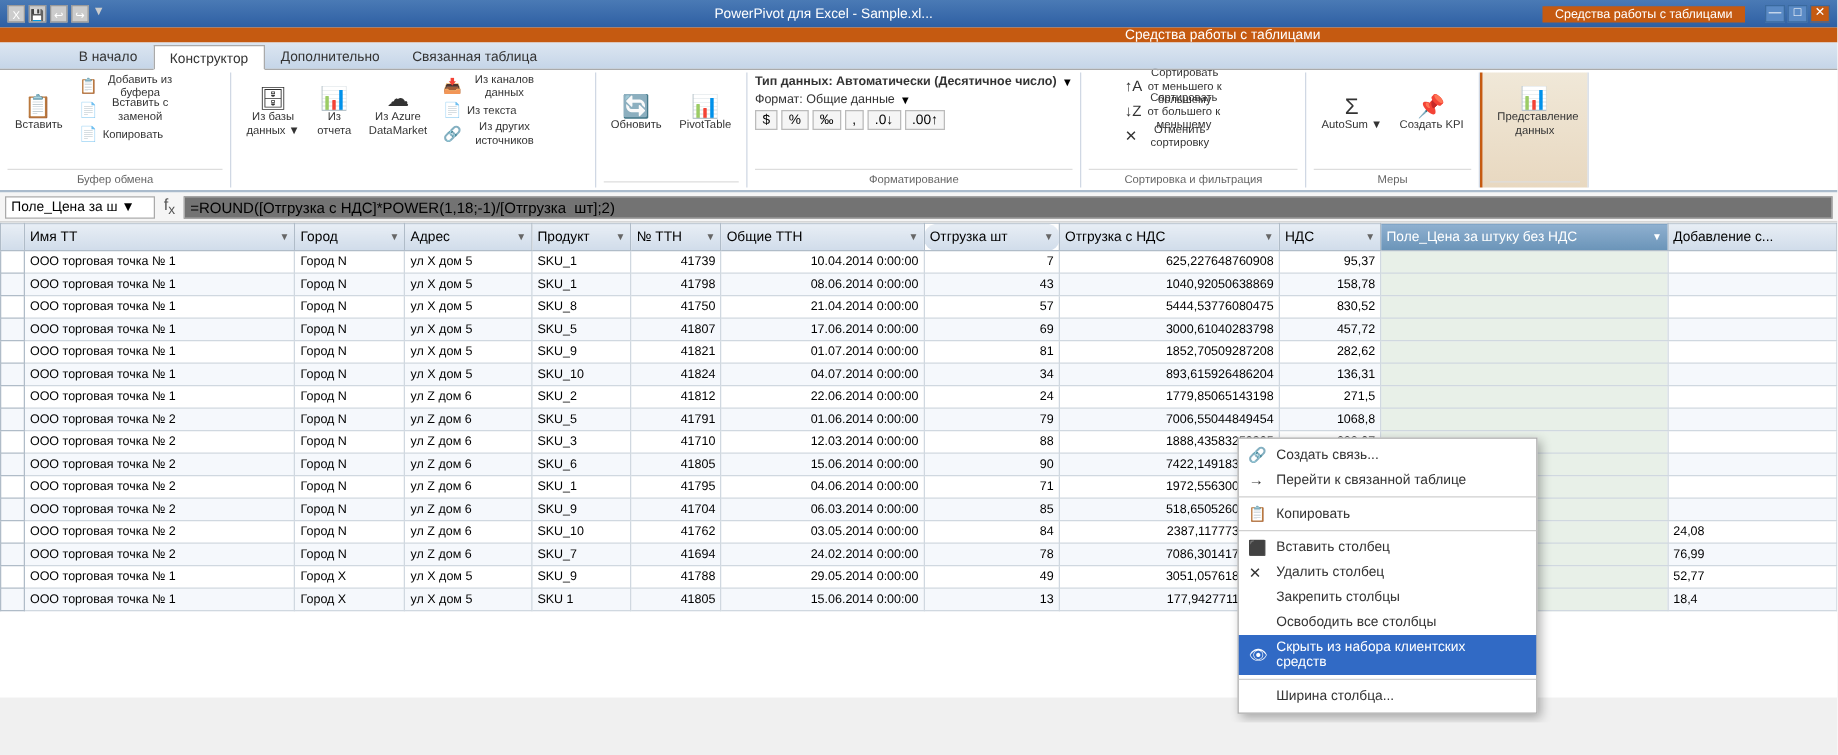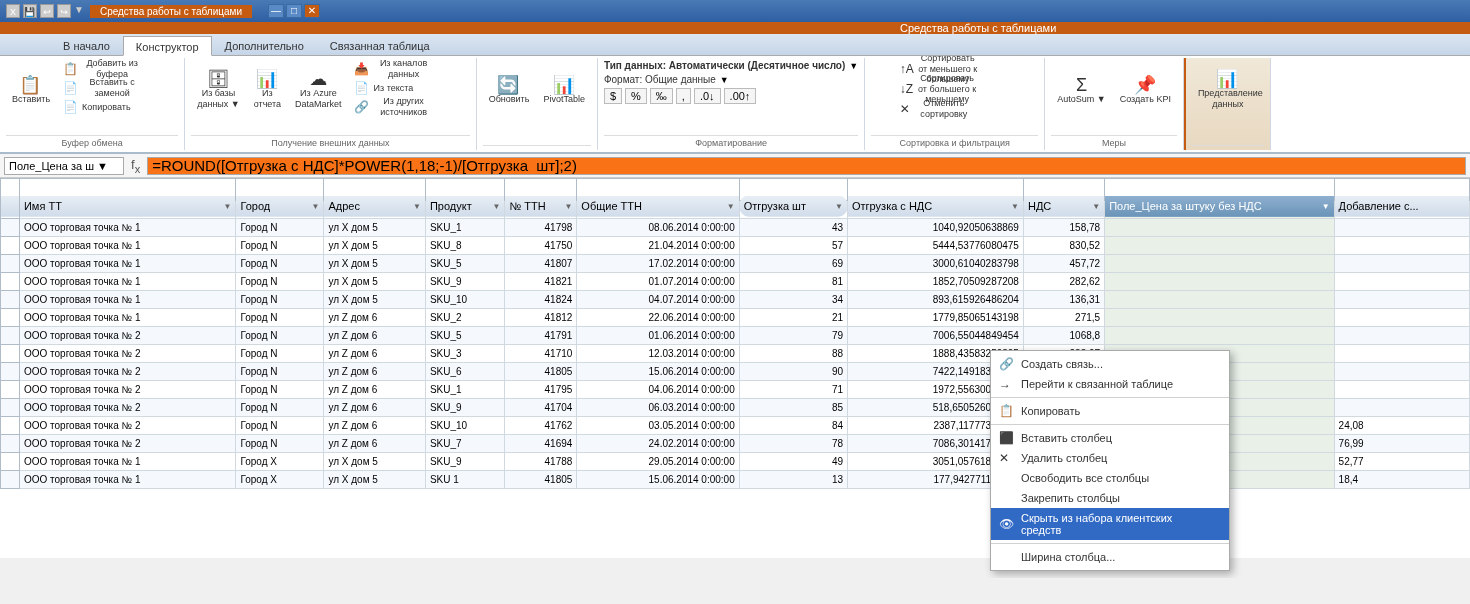--- a/index.html
+++ b/index.html
@@ -147,22 +147,22 @@
       background: white;
       display: flex;
       align-items: center;
     }
     .formula-icon { color: #555; font-size: 13px; cursor: pointer; padding: 0 3px; }
     .formula-input {
       flex: 1;
       height: 18px;
       border: 1px solid #aaa;
       padding: 0 4px;
-      font-size: 15px;
-      background: #f97316;
+      font-size: 12px;
+      background: #737373;
     }
 
     
     .table-wrapper {
       overflow: auto;
       height: calc(604px - 22px - 22px - 12px - 98px - 24px - 22px);
       position: relative;
       background: white;
     }
     table {
@@ -172,21 +172,21 @@
     th {
       background: linear-gradient(to bottom, #e8eef5, #d0dcea);
       border: 1px solid #b0bcc8;
       padding: 2px 4px;
       font-size: 10px;
       font-weight: normal;
       white-space: nowrap;
       text-align: left;
       height: 22px;
       position: sticky;
-      top: 17px;
+      top: 0;
       z-index: 5;
     }
     th .col-header-inner {
       display: flex;
       align-items: center;
       justify-content: space-between;
     }
     th .dropdown-arrow {
       font-size: 8px;
       color: #666;
@@ -254,20 +254,21 @@
 <body>
 
 <div class="title-bar">
   <div class="title-bar-icons">
     <span class="title-icon">X</span>
     <span class="title-icon">💾</span>
     <span class="title-icon">↩</span>
     <span class="title-icon">↪</span>
     <span style="font-size:10px; color:#ccc">▼</span>
   </div>
+  <span class="title-text">PowerPivot для Excel - Sample.xl...</span>
   <span style="background:#c55a11; padding: 1px 10px; font-size:10px; margin-right:10px;">Средства работы с таблицами</span>
   <div class="title-controls">
     <span class="title-ctrl">—</span>
     <span class="title-ctrl">□</span>
     <span class="title-ctrl" style="background:#c55a11;">✕</span>
   </div>
 </div>
 
 <div class="context-tab-bar">
   <span>Средства работы с таблицами</span>
@@ -330,21 +331,20 @@
         <div class="ribbon-btn ribbon-btn-small">
           <span class="btn-icon">📄</span>
           <span class="btn-label">Из текста</span>
         </div>
         <div class="ribbon-btn ribbon-btn-small">
           <span class="btn-icon">🔗</span>
           <span class="btn-label">Из других источников</span>
         </div>
       </div>
     </div>
-    <div class="ribbon-group-label">Получение внешних данных</div>
   </div>
 
   <div class="ribbon-group">
     <div class="ribbon-group-content">
       <div class="ribbon-btn ribbon-btn-large">
         <span class="btn-icon">🔄</span>
         <span class="btn-label">Обновить</span>
       </div>
       <div class="ribbon-btn ribbon-btn-large">
         <span class="btn-icon">📊</span>
@@ -543,21 +543,21 @@
             <td class="col-number" style="background: rgb(232, 240, 232);"></td>
             <td></td>
           </tr>
           <tr>
             <td class="row-num"></td>
             <td>ООО торговая точка № 1</td>
             <td>Город N</td>
             <td>ул Х дом 5</td>
             <td>SKU_5</td>
             <td class="col-number">41807</td>
-            <td class="col-number">17.02.2014 0:00:00</td>
+            <td class="col-number">17.06.2014 0:00:00</td>
             <td class="col-number">69</td>
             <td class="col-number">3000,61040283798</td>
             <td class="col-number">457,72</td>
             <td class="col-number" style="background: rgb(232, 240, 232);"></td>
             <td></td>
           </tr>
           <tr>
             <td class="row-num"></td>
             <td>ООО торговая точка № 1</td>
             <td>Город N</td>
@@ -586,21 +586,21 @@
             <td></td>
           </tr>
           <tr>
             <td class="row-num"></td>
             <td>ООО торговая точка № 1</td>
             <td>Город N</td>
             <td>ул Z дом 6</td>
             <td>SKU_2</td>
             <td class="col-number">41812</td>
             <td class="col-number">22.06.2014 0:00:00</td>
-            <td class="col-number">21</td>
+            <td class="col-number">24</td>
             <td class="col-number">1779,85065143198</td>
             <td class="col-number">271,5</td>
             <td class="col-number" style="background: rgb(232, 240, 232);"></td>
             <td></td>
           </tr>
           <tr>
             <td class="row-num"></td>
             <td>ООО торговая точка № 2</td>
             <td>Город N</td>
             <td>ул Z дом 6</td>
@@ -747,24 +747,24 @@
     <div class="ctx-separator"></div>
     <div class="ctx-item">
       <span class="ctx-icon">⬛</span>
       Вставить столбец
     </div>
     <div class="ctx-item">
       <span class="ctx-icon">✕</span>
       Удалить столбец
     </div>
     <div class="ctx-item">
+      Закрепить столбцы
+    </div>
+    <div class="ctx-item">
       Освободить все столбцы
-    </div>
-    <div class="ctx-item">
-      Закрепить столбцы
     </div>
     <div class="ctx-item highlighted-blue">
       <span class="ctx-icon" style="color:white;">👁</span>
       Скрыть из набора клиентских средств
     </div>
     <div class="ctx-separator"></div>
     <div class="ctx-item">
       Ширина столбца...
     </div>
 

